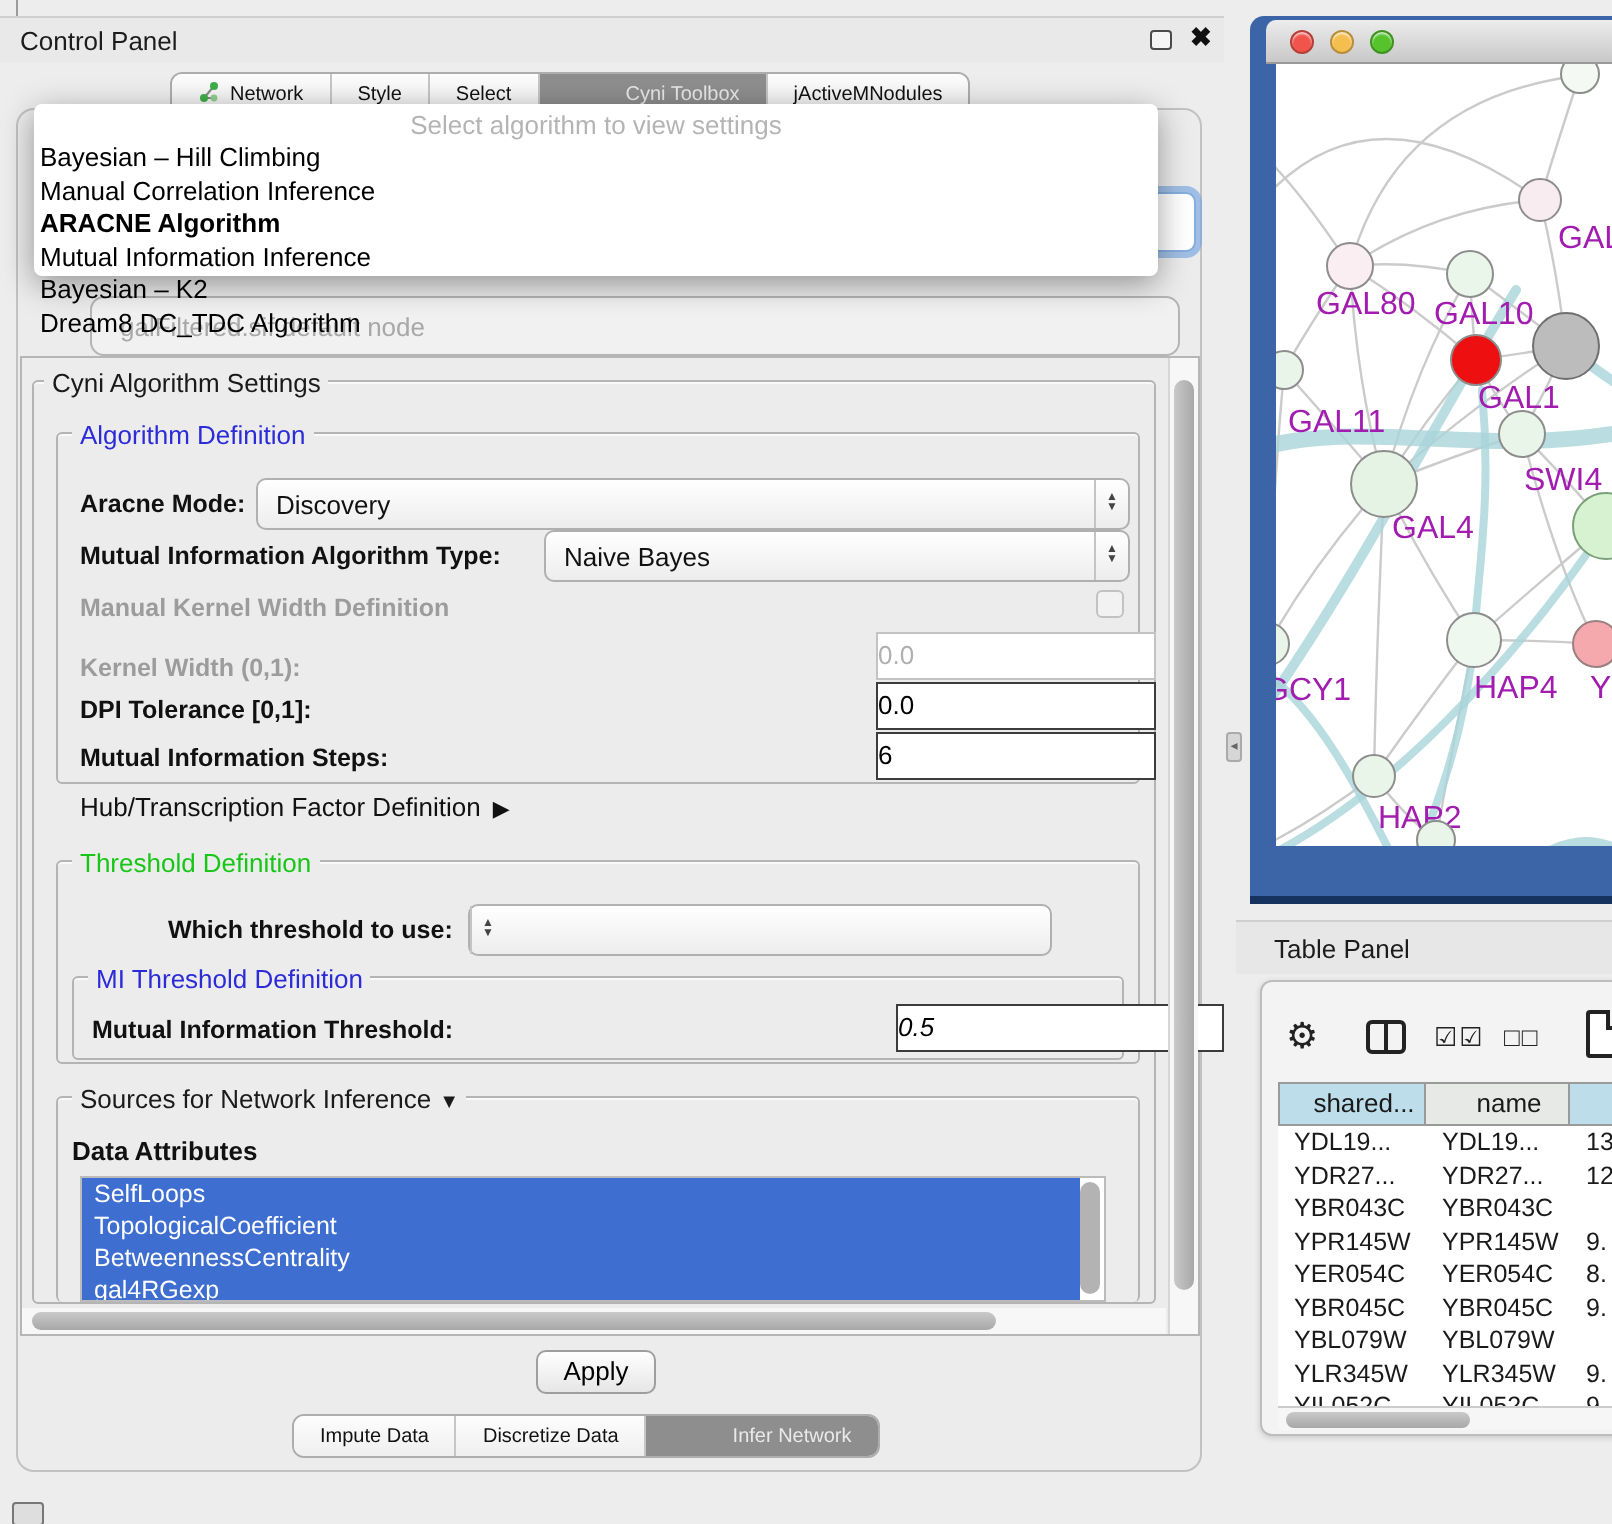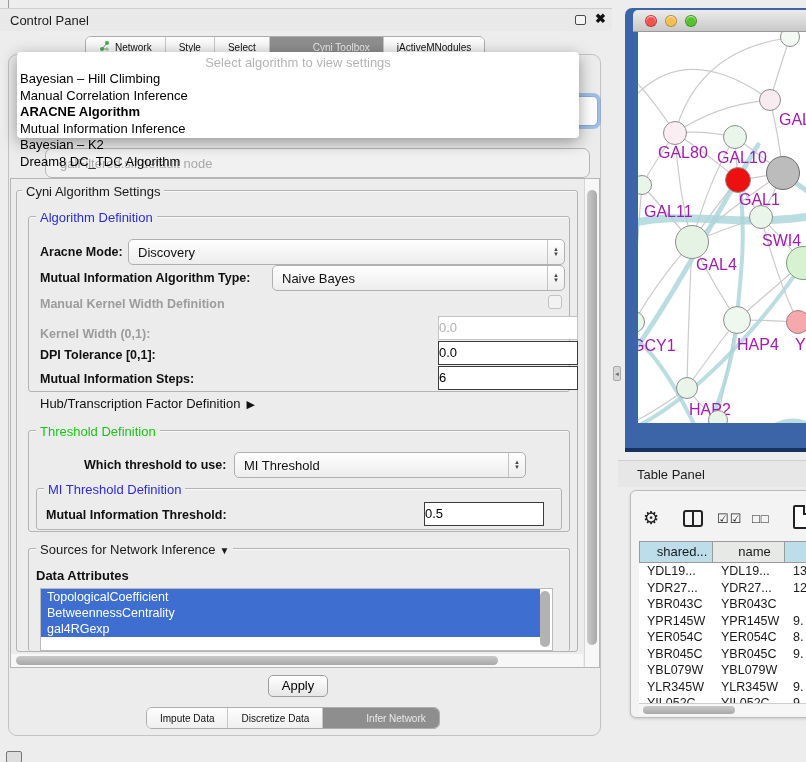--- a/index.html
+++ b/index.html
@@ -245,37 +245,37 @@
 
 <div class="abs" id="hub-row">
   <span>Hub/Transcription Factor Definition</span><span id="hub-arrow">▶</span>
 </div>
 
 <div class="abs fset" style="left:28px;top:430px;width:542px;height:102px;"></div>
 <div class="legend green abs" style="left:36px;top:424px;">Threshold Definition</div>
 
 <div class="abs field-label" style="left:84px;top:458px;">Which threshold to use:</div>
 <div class="abs combo" style="left:234px;top:452px;width:292px;">
-  <span class="combo-text">MI Threshold</span>
   <span class="stepper">
       <span>▲</span>
       <span>▼</span>
     </span>
 </div>
 
 <div class="abs fset" style="left:36px;top:488px;width:526px;height:42px;"></div>
 <div class="legend blue abs" style="left:44px;top:482px;">MI Threshold Definition</div>
 <div class="abs field-label" style="left:46px;top:508px;">Mutual Information Threshold:</div>
-<div class="abs tinput" style="left:412px;top:502px;width:120px;height:24px;">0.5</div>
+<div class="abs tinput" style="left:436px;top:502px;width:164px;height:24px;font-style:italic;">0.5</div>
 
 <div class="abs fset" style="left:28px;top:548px;width:542px;height:103px;border-bottom:none;"></div>
 <div class="legend abs" style="left:36px;top:542px;"><span>Sources for Network Inference</span><span id="src-arrow">▼</span></div>
 <div class="abs field-label" style="left:36px;top:568px;font-size:13px;">Data Attributes</div>
 <div class="abs" id="attr-list">
   <div id="attr-items">
+      <div class="attr-item">SelfLoops</div>
       <div class="attr-item">TopologicalCoefficient</div>
       <div class="attr-item">BetweennessCentrality</div>
       <div class="attr-item">gal4RGexp</div>
     </div>
   <div id="attr-vscroll"></div>
 </div>
 
 <div class="abs" id="apply-btn">Apply</div>
 
 <div class="abs tabbar" id="bottom-tabs">

